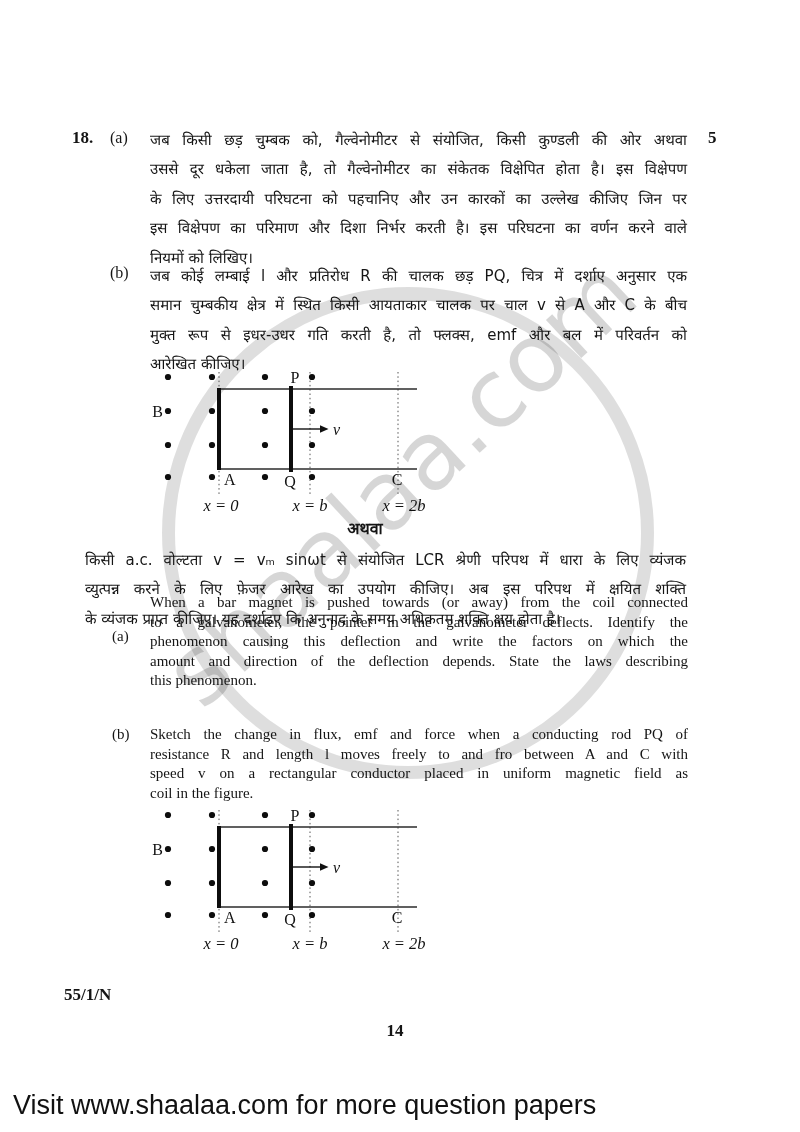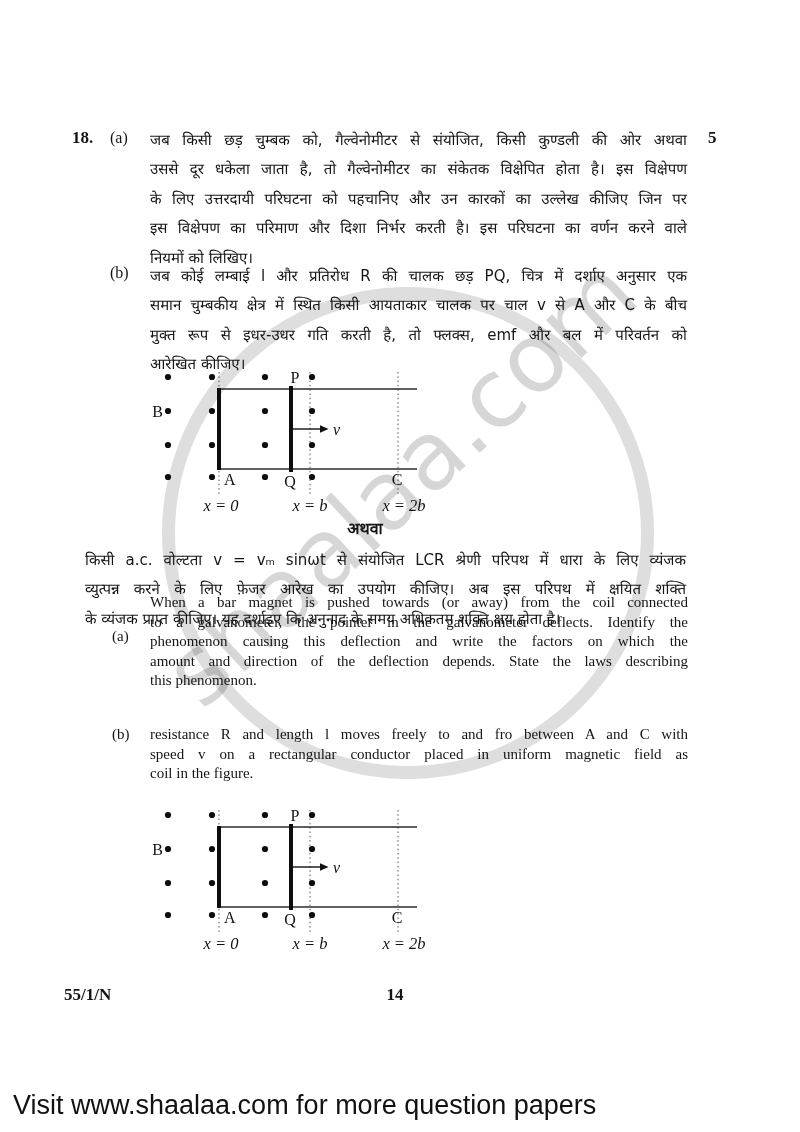--- a/index.html
+++ b/index.html
@@ -43,21 +43,21 @@
   .figure .dotline { stroke:#555; stroke-width:1; stroke-dasharray:1.5 2.8; fill:none; }
   .figure .rail { stroke:#2b2b2b; stroke-width:1.3; }
   .figure .thickbar { stroke:#0d0d0d; stroke-width:4; }
   .figure .dot { fill:#0d0d0d; }
   .figure .arrowline { stroke:#111; stroke-width:1.4; }
   .figure text { font-family:"Liberation Serif", serif; font-size:16px; fill:#111; }
   .figure .xlab { font-style:italic; font-size:16.5px; }
   .figure .vlab { font-style:italic; }
   
   .footer-code { left:64px; top:985px; font-weight:bold; font-size:17px;text-align:right; }
-  .footer-page { left:370px; top:985px; width:50px; text-align:center; font-weight:bold; font-size:17px; }
+  .footer-page { left:370px; top:1021px; width:50px; text-align:center; font-weight:bold; font-size:17px; }
   .banner {
     left:13px; top:1090px; width:780px;
     font-family:"Liberation Sans", sans-serif; font-size:27px; color:#111;
   }
 </style>
 </head>
 <body>
 
 <div class="page">
 
@@ -133,20 +133,21 @@
   <div class="abs para english" style="left:150px;top:593px;width:538px;">
       <div class="line">When a bar magnet is pushed towards (or away) from the coil connected</div>
       <div class="line">to a galvanometer, the pointer in the galvanometer deflects.  Identify the</div>
       <div class="line">phenomenon causing this deflection and write the factors on which the</div>
       <div class="line">amount and direction of the deflection depends.  State the laws describing</div>
       <div class="line">this phenomenon.</div>
     </div>
 
   <div class="abs plabel" style="left:112px;top:726px;font-size:15px;">(b)</div>
   <div class="abs para english" style="left:150px;top:725px;width:538px;">
+      <div class="line">Sketch the change in flux, emf and force when a conducting rod PQ of</div>
       <div class="line">resistance R and length l moves freely to and fro between A and C with</div>
       <div class="line">speed v on a rectangular conductor placed in uniform magnetic field as</div>
       <div class="line">coil in the figure.</div>
     </div>
 
   <svg class="figure" style="left:140px;top:796px;" width="360" height="160" viewBox="0 0 360 160">
     <line class="dotline" x1="79" y1="14" x2="79" y2="136"></line>
     <line class="dotline" x1="170" y1="14" x2="170" y2="136"></line>
     <line class="dotline" x1="258" y1="14" x2="258" y2="136"></line>
     <line class="rail" x1="79" y1="31" x2="277" y2="31"></line>

